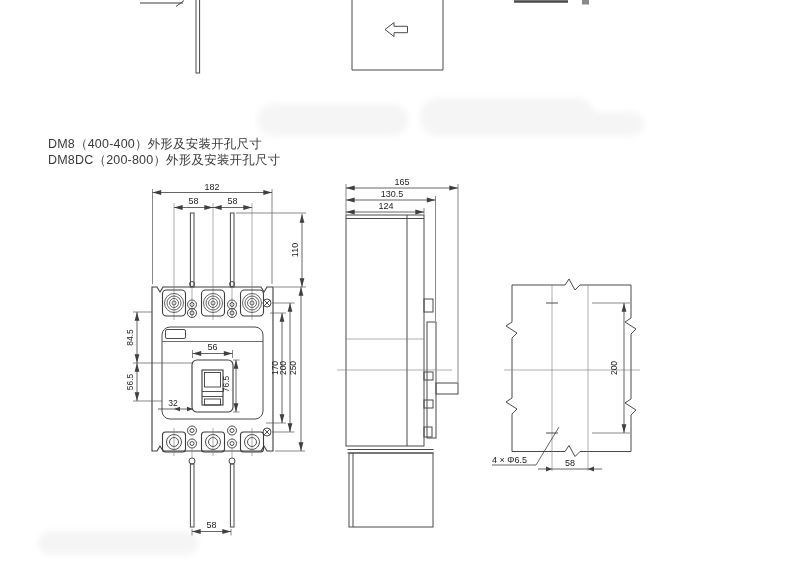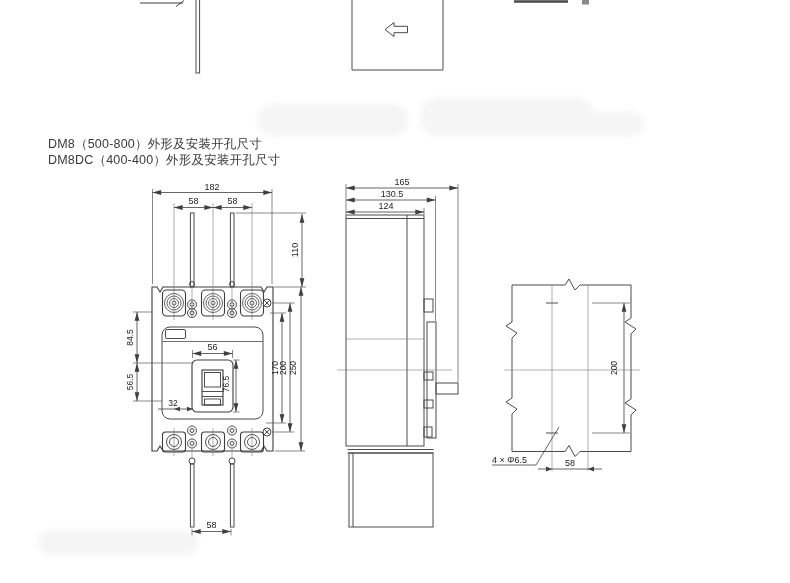--- a/index.html
+++ b/index.html
@@ -16,22 +16,22 @@
   .dt{font-family:"Liberation Sans",sans-serif;font-size:9px;fill:#1c1c1c;}
   .dts{font-family:"Liberation Sans",sans-serif;font-size:8.5px;fill:#1c1c1c;}
   .mid{text-anchor:middle;}
 </style>
 </head>
 <body>
 
 <div class="stage">
 
   <div class="titles">
-    <div>DM8（500-800）外形及安装开孔尺寸</div>
-    <div>DM8DC（400-400）外形及安装开孔尺寸</div>
+    <div>DM8（400-400）外形及安装开孔尺寸</div>
+    <div>DM8DC（200-800）外形及安装开孔尺寸</div>
   </div>
 
   <svg width="790" height="583" viewBox="0 0 790 583">
     <defs>
       <marker id="arr" markerWidth="11" markerHeight="7" refX="9.2" refY="3" orient="auto-start-reverse" markerUnits="userSpaceOnUse">
         <path d="M0.5,0.6 L9.2,3 L0.5,5.4 Z" fill="#3f3f3f"></path>
       </marker>
       <filter id="wblur" x="-30%" y="-30%" width="160%" height="160%">
           <feGaussianBlur stdDeviation="3"></feGaussianBlur>
         </filter>

